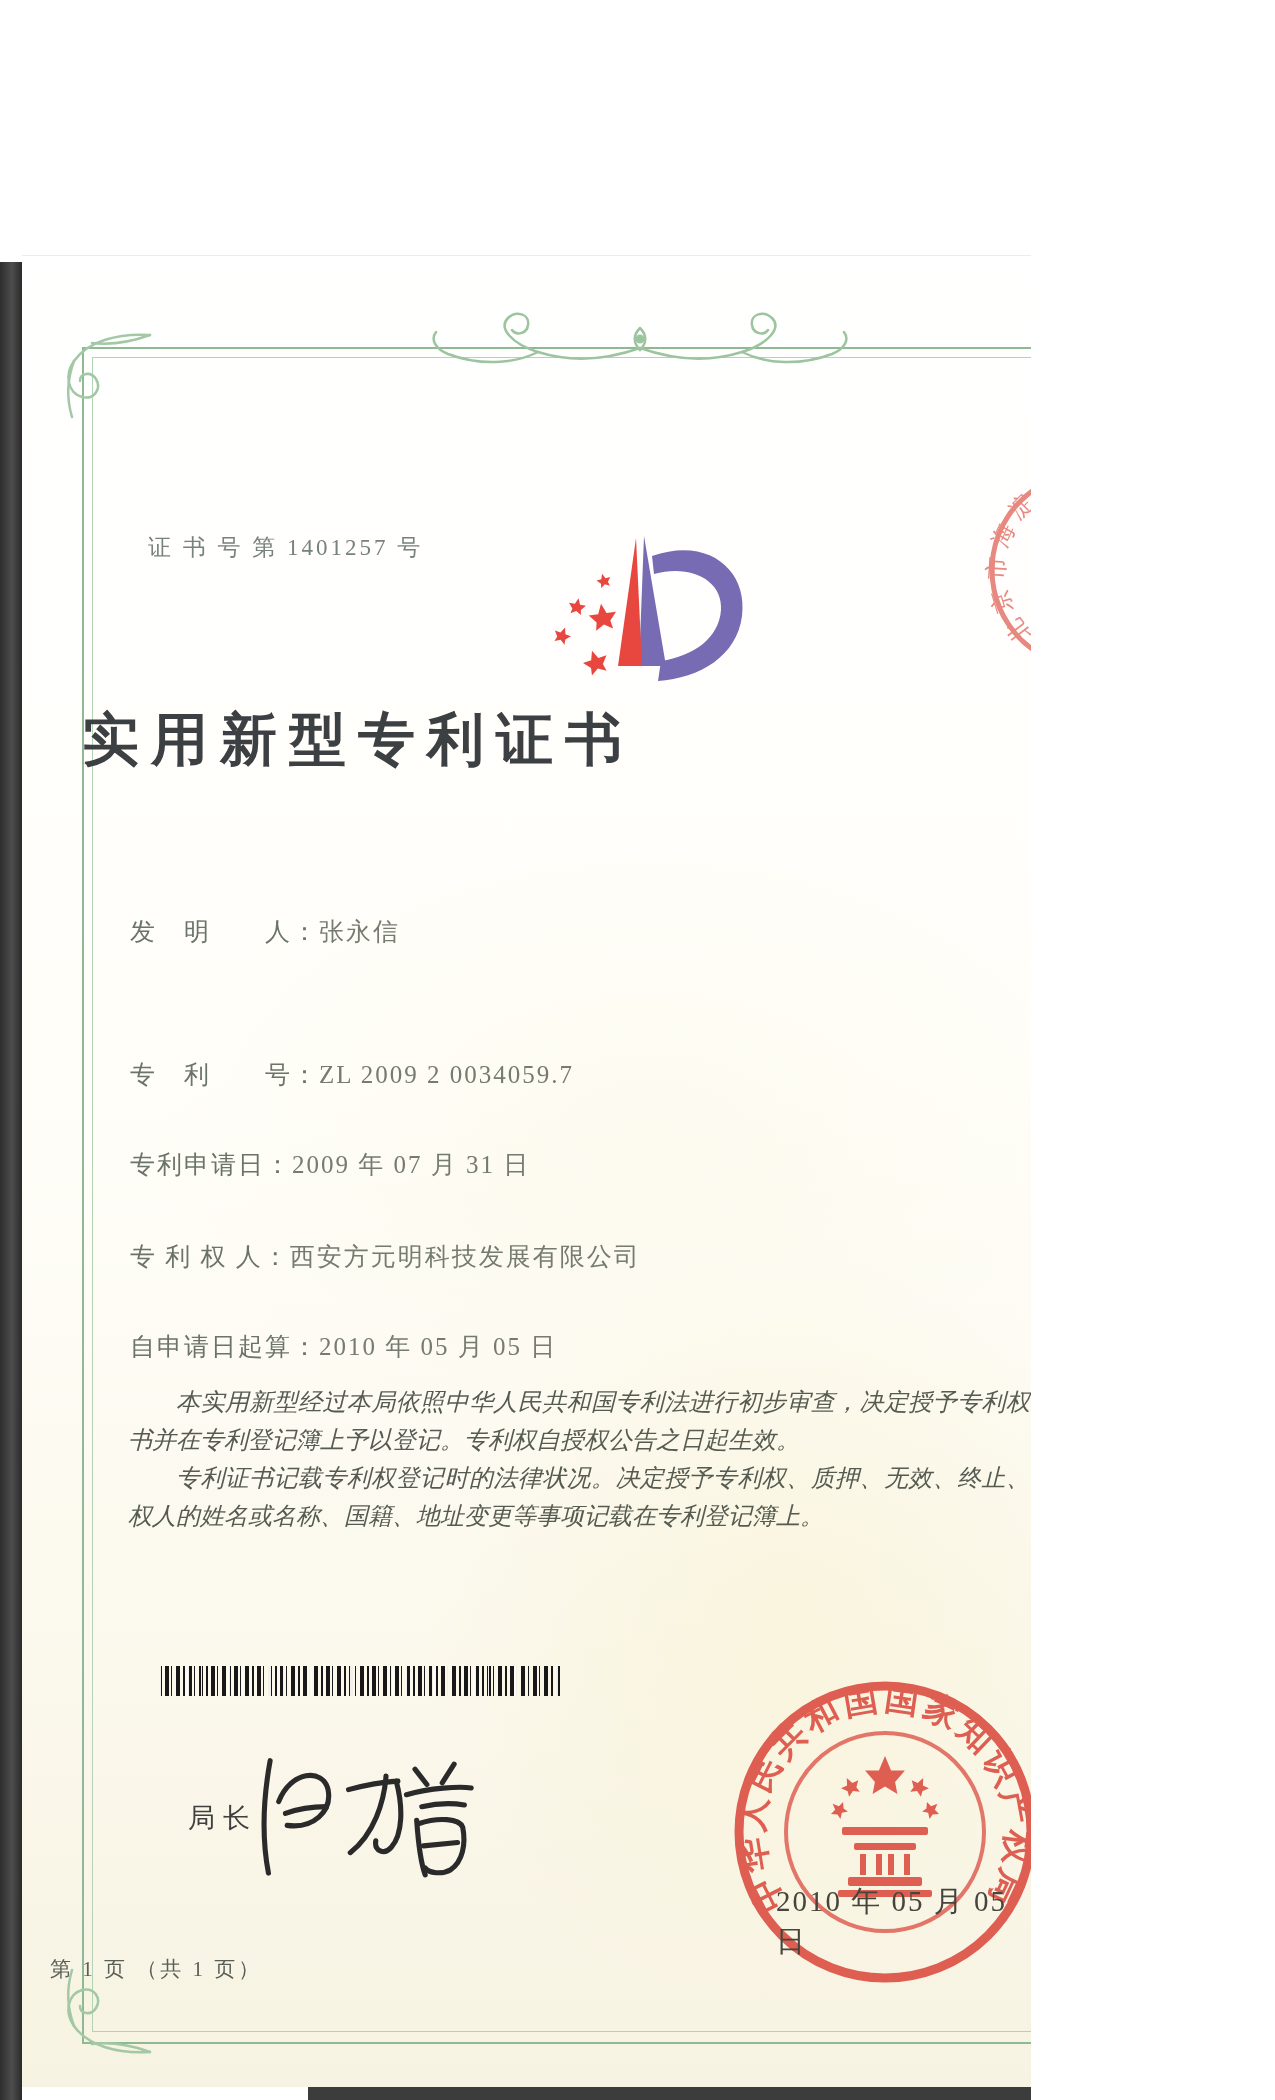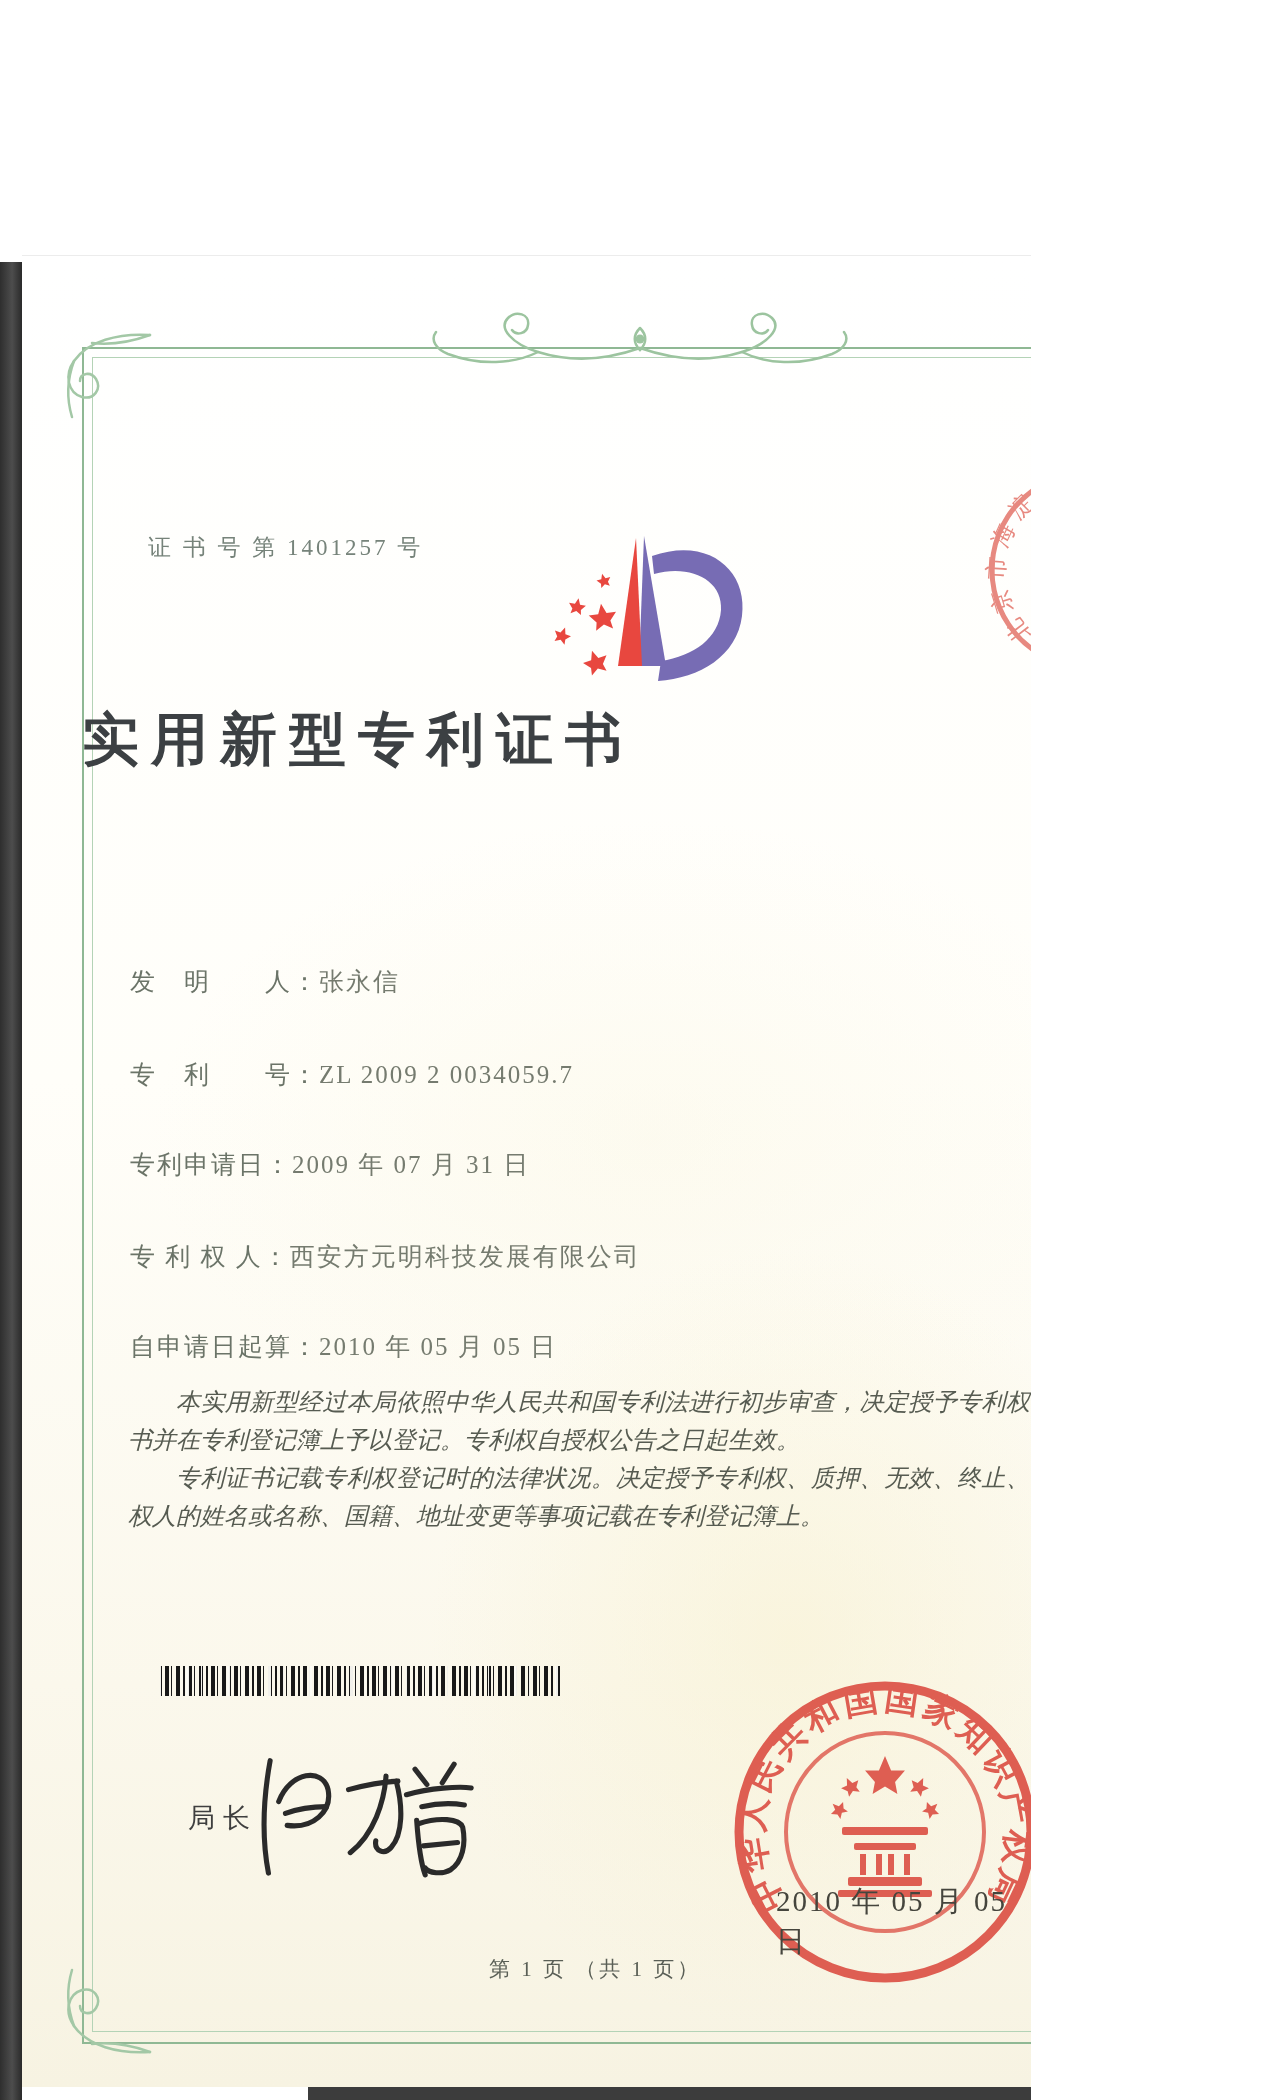--- a/index.html
+++ b/index.html
@@ -26,39 +26,39 @@
             border:1px solid #b4d3b6;}
   .ornament{position:absolute;pointer-events:none;}
   
   .cert-no{position:absolute;left:148px;top:532px;font-size:23px;letter-spacing:3px;color:#76837a;}
   .logo{position:absolute;left:540px;top:528px;}
   .title{position:absolute;left:82px;top:702px;width:1090px;
          font-size:57px;font-weight:bold;letter-spacing:12px;color:#3c4043;}
   .field{position:absolute;left:130px;font-size:25px;white-space:nowrap;}
   .f-label{color:#6b7468;letter-spacing:2px;}
   .f-value{color:#757b6f;letter-spacing:2px;}
-  .f0{top:866px}.f1{top:965px}.f2{top:1058px}.f3{top:1148px}.f4{top:1240px}.f5{top:1330px}
+  .f0{top:866px}.f1{top:915px}.f2{top:1058px}.f3{top:1148px}.f4{top:1240px}.f5{top:1330px}
   .body-text{position:absolute;left:128px;top:1383px;width:1024px;font-size:24px;
              line-height:38px;color:#565b51;text-align:justify;font-style:italic;}
   .body-text p{margin:0;text-indent:2em;}
   
   .barcode{position:absolute;left:160px;top:1666px;width:402px;height:30px;
     background-image:
       repeating-linear-gradient(90deg, rgba(253,252,246,.95) 0 1px, rgba(253,252,246,0) 1px 26px, rgba(253,252,246,.95) 26px 29px, rgba(253,252,246,0) 29px 41px),
       repeating-linear-gradient(90deg,#181818 0 2px,transparent 2px 5px,#181818 5px 9px,transparent 9px 11px,#1c1c1c 11px 12px,transparent 12px 16px,#181818 16px 20px,transparent 20px 23px);}
   
   .juzhang{position:absolute;left:188px;top:1800px;font-size:27px;letter-spacing:8px;color:#3f3f3f;}
   .sig{position:absolute;left:248px;top:1732px;}
   .sr{position:absolute;width:1px;height:1px;overflow:hidden;opacity:0;}
   
   .office-seal{position:absolute;left:730px;top:1677px;}
   .seal-date{position:absolute;left:776px;top:1882px;font-size:29px;letter-spacing:2px;
              color:#45453d;z-index:6;}
   .tax-stamp{position:absolute;left:975px;top:455px;transform:rotate(-12deg);opacity:.88;}
-  .footer{position:absolute;left:50px;top:1955px;width:1090px;text-align:center;
+  .footer{position:absolute;left:50px;top:1955px;width:1090px;text-align:left;
           font-size:21px;letter-spacing:3px;color:#5a5f56;}
 </style>
 </head>
 <body>
 
 <div class="root">
 
   <div class="left-strip"></div>
   <div class="bottom-strip"></div>
   <div class="scan-page"></div>

